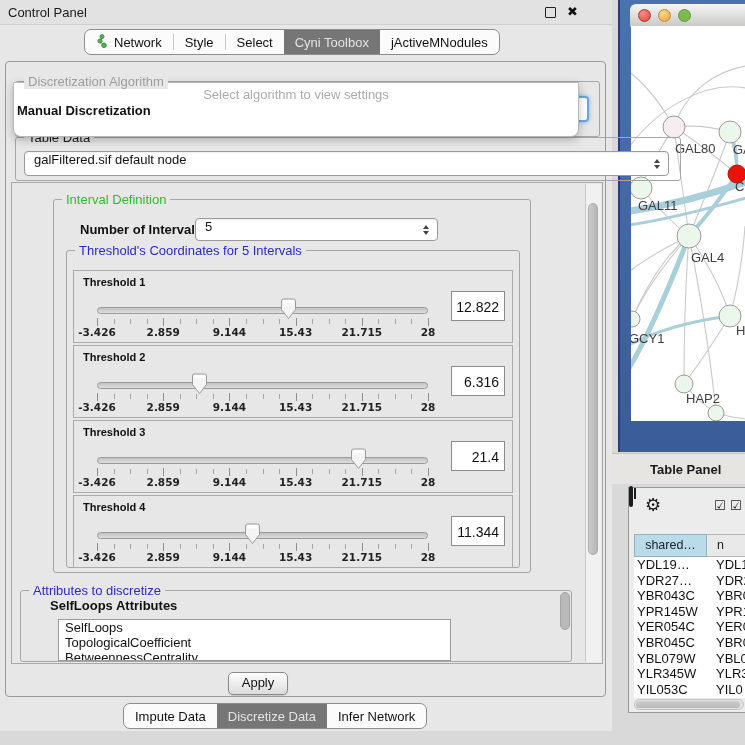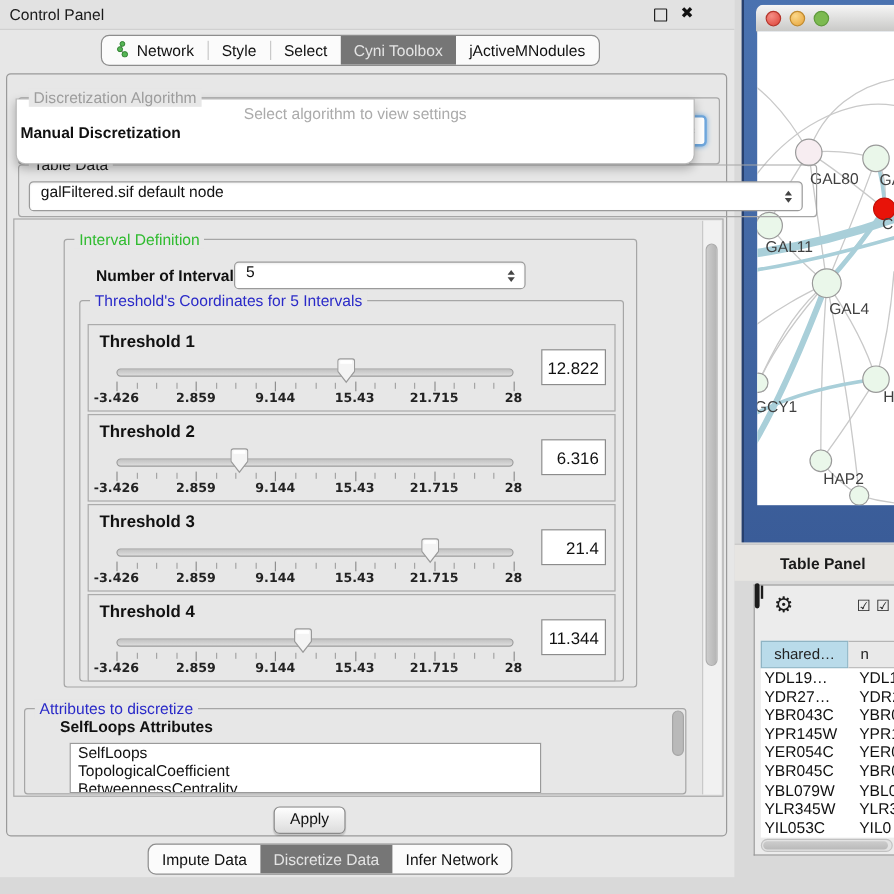--- a/index.html
+++ b/index.html
@@ -55,21 +55,21 @@
 
   .grp-interval{left:41px;top:16px;width:478px;height:374px;}
   .grp-interval>.legend{color:#2fbb2f;}
   .num-label{position:absolute;left:26px;top:22px;font-size:13px;font-weight:bold;color:#111;}
   .num-combo{left:141px;top:18px;width:243px;height:23px;}
 
   .grp-thresholds{left:12px;top:50px;width:454px;height:318px;}
   .grp-thresholds>.legend{color:#2a2ac8;}
   .th-rows{position:absolute;left:6px;top:19px;right:6px;}
   .th-row{position:relative;height:73px;margin-bottom:2px;border:1px solid #ababab;background:#e7e7e7;box-sizing:border-box;}
-  .th-label{position:absolute;left:9px;top:5px;font-size:14px;font-weight:bold;color:#111;}
+  .th-label{position:absolute;left:9px;top:5px;font-size:11px;font-weight:bold;color:#111;}
   .th-slider{position:absolute;left:23px;top:0;width:331px;height:73px;}
   .track{position:absolute;left:0;top:36px;width:100%;height:7px;border-radius:4px;border:1px solid #9b9b9b;
          background:linear-gradient(#c2c2c2,#dedede);box-sizing:border-box;}
   .handle{position:absolute;top:27px;width:15px;height:22px;margin-left:-7.5px;}
   .ticks{position:absolute;left:0;top:47px;width:100%;height:8px;}
   .tick{position:absolute;top:0;width:1px;background:#8f8f8f;}
   .tick.minor{height:5px;top:1px;background:#a5a5a5;}
   .tick.major{height:8px;}
   .tick-labels{position:absolute;left:0;top:55px;width:100%;height:12px;}
   .tick-labels span{position:absolute;transform:translateX(-50%);font-size:10.5px;font-weight:bold;color:#222;font-family:"DejaVu Sans",sans-serif;white-space:nowrap;}

